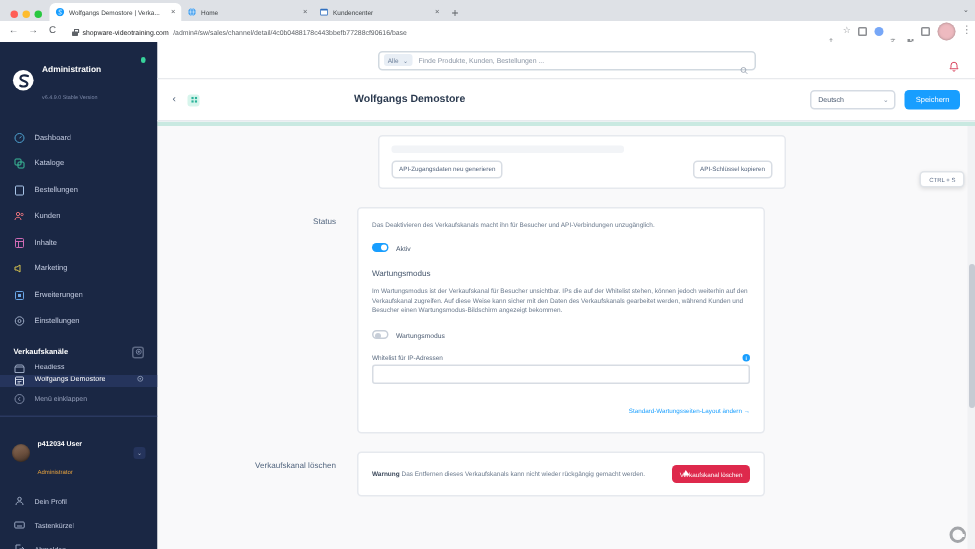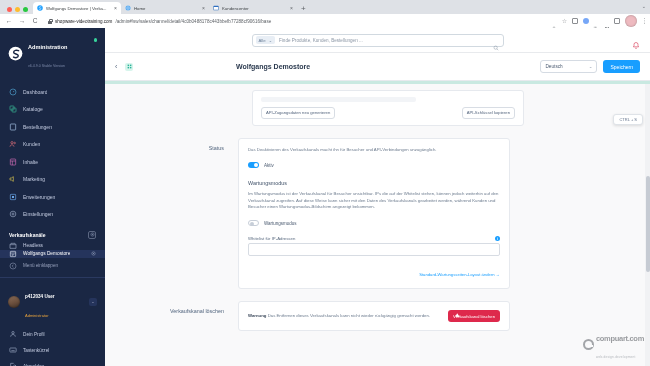--- a/index.html
+++ b/index.html
@@ -590,21 +590,17 @@
           </div>
 
         </div>
 
         <div class="scrollbar-track">
           <div class="scrollbar-thumb"></div>
         </div>
 
         <div class="watermark">
           <span class="wm-logo"></span>
-          <span class="wm-txt">
-            <span class="wm-main">compuart.com</span><br>
-            <span class="wm-sub">web.design.development</span>
-          </span>
         </div>
       </div>
     </div>
   </div>
 </div>
 
 </body></html>

